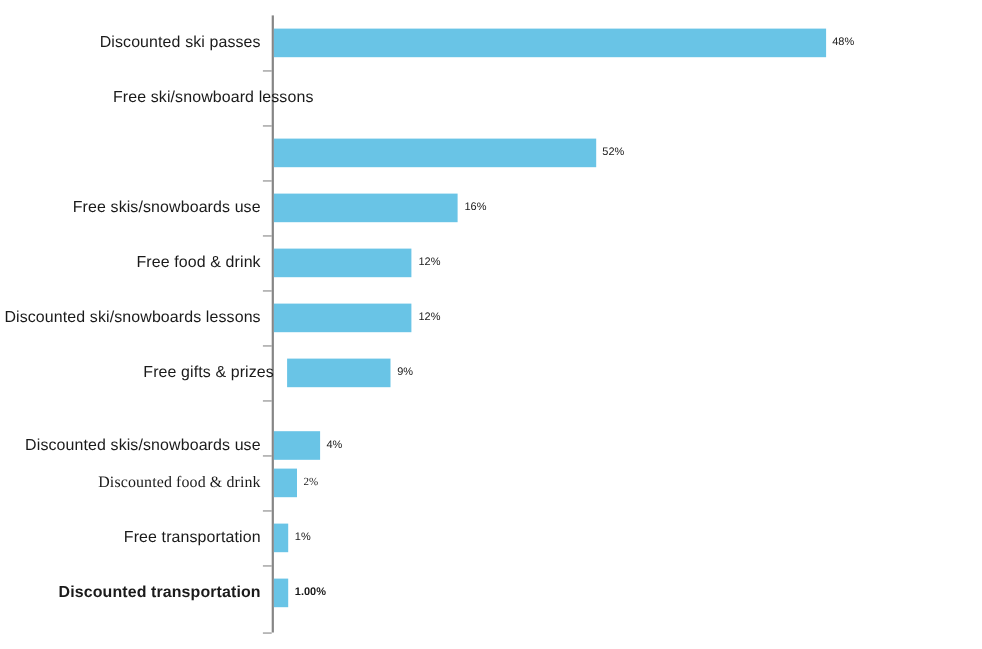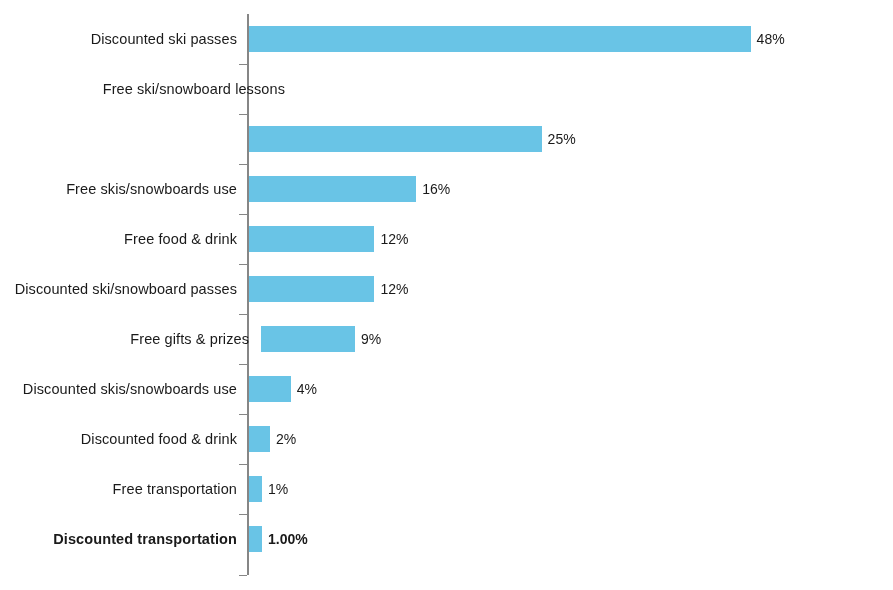--- a/index.html
+++ b/index.html
@@ -73,21 +73,21 @@
     height: 26px;
     display: flex;
     align-items: center;
   }
   .bar {
     height: 26px;
     background: #69c4e6;
     flex: 0 0 auto;
   }
   .bar-value {
-    font-size: 14px;
+    font-size: 10px;
     color: #1a1a1a;
     margin-left: 6px;
     white-space: nowrap;
     line-height: 26px;
     text-align: center;
   }
 </style>
 </head>
 <body>
 
@@ -114,59 +114,59 @@
             <div class="bar" style="width: 501.6px; background: rgb(105, 196, 230);"></div>
             <span class="bar-value">48%</span>
           </div>
         </div>
         <div class="row" style="top: 64px; padding-left: 48px;">
           <div class="cat-label">Free ski/snowboard lessons</div>
         </div>
         <div class="row" style="top: 114px;">
           <div class="bar-wrap">
             <div class="bar" style="width: 292.6px; background: rgb(105, 196, 230);"></div>
-            <span class="bar-value">25%</span>
+            <span class="bar-value">52%</span>
           </div>
         </div>
         <div class="row" style="top: 164px;">
           <div class="cat-label">Free skis/snowboards use</div>
           <div class="bar-wrap">
             <div class="bar" style="width: 167.2px; background: rgb(105, 196, 230);"></div>
             <span class="bar-value">16%</span>
           </div>
         </div>
         <div class="row" style="top: 214px;">
           <div class="cat-label">Free food &amp; drink</div>
           <div class="bar-wrap">
             <div class="bar" style="width: 125.4px; background: rgb(105, 196, 230);"></div>
             <span class="bar-value">12%</span>
           </div>
         </div>
         <div class="row" style="top: 264px;">
-          <div class="cat-label">Discounted ski/snowboard passes</div>
+          <div class="cat-label">Discounted ski/snowboards lessons</div>
           <div class="bar-wrap">
             <div class="bar" style="width: 125.4px; background: rgb(105, 196, 230);"></div>
             <span class="bar-value">12%</span>
           </div>
         </div>
         <div class="row" style="top: 314px; margin-left: 12px;">
           <div class="cat-label">Free gifts &amp; prizes</div>
           <div class="bar-wrap">
             <div class="bar" style="width: 94.05px; background: rgb(105, 196, 230);"></div>
             <span class="bar-value">9%</span>
           </div>
         </div>
-        <div class="row" style="top: 364px;">
+        <div class="row" style="top: 380px;">
           <div class="cat-label">Discounted skis/snowboards use</div>
           <div class="bar-wrap">
             <div class="bar" style="width: 41.8px; background: rgb(105, 196, 230);"></div>
             <span class="bar-value">4%</span>
           </div>
         </div>
-        <div class="row" style="top: 414px;">
+        <div class="row" style="top: 414px; font-family: Liberation Serif, serif;">
           <div class="cat-label">Discounted food &amp; drink</div>
           <div class="bar-wrap">
             <div class="bar" style="width: 20.9px; background: rgb(105, 196, 230);"></div>
             <span class="bar-value">2%</span>
           </div>
         </div>
         <div class="row" style="top: 464px;">
           <div class="cat-label">Free transportation</div>
           <div class="bar-wrap">
             <div class="bar" style="width: 13px; background: rgb(105, 196, 230);"></div>

